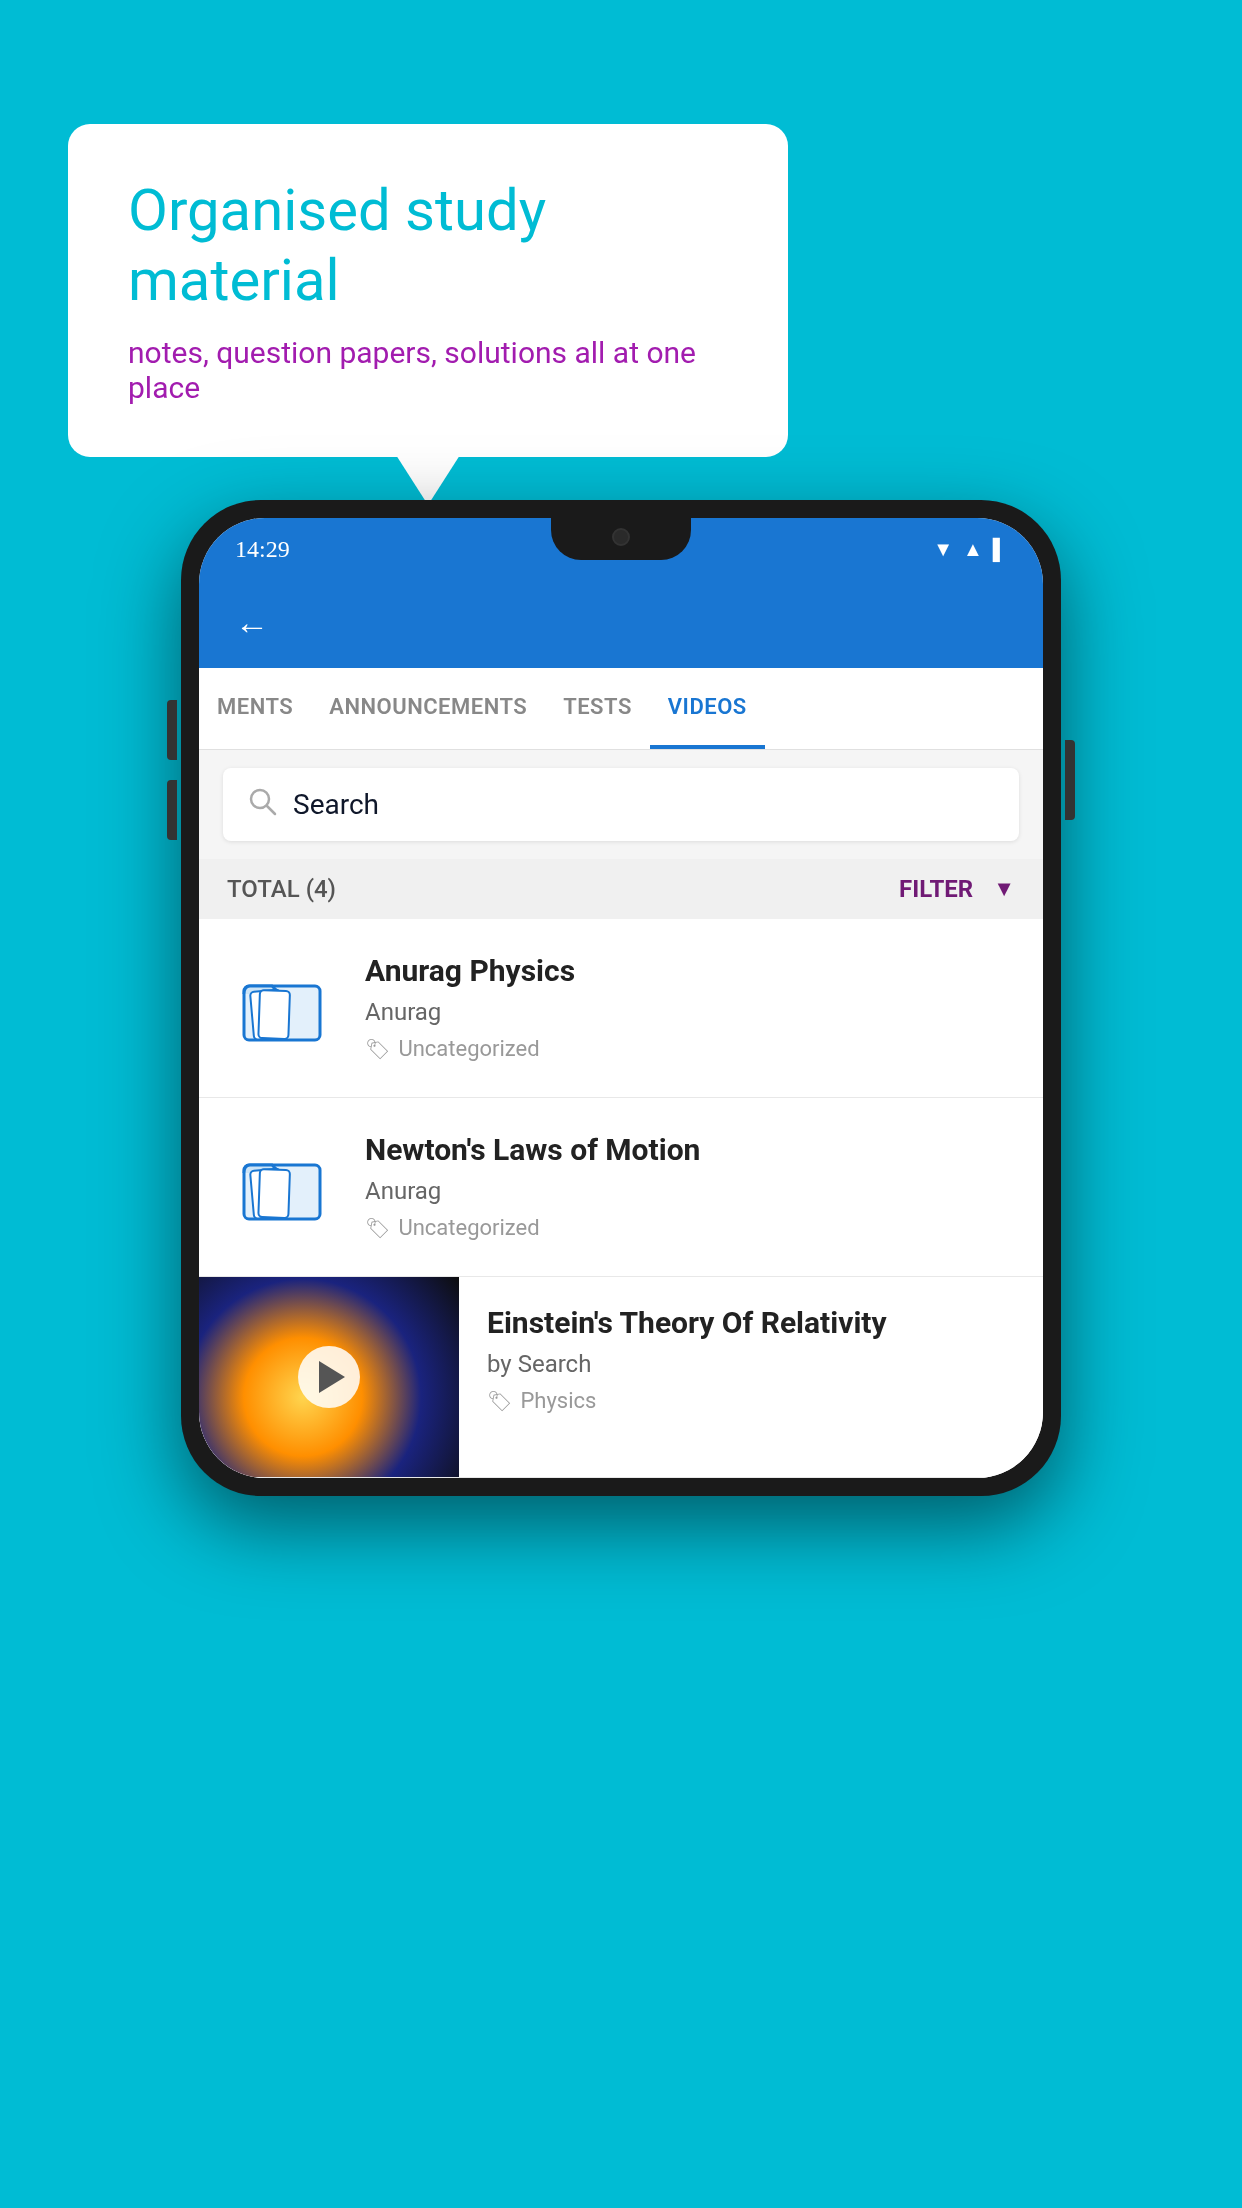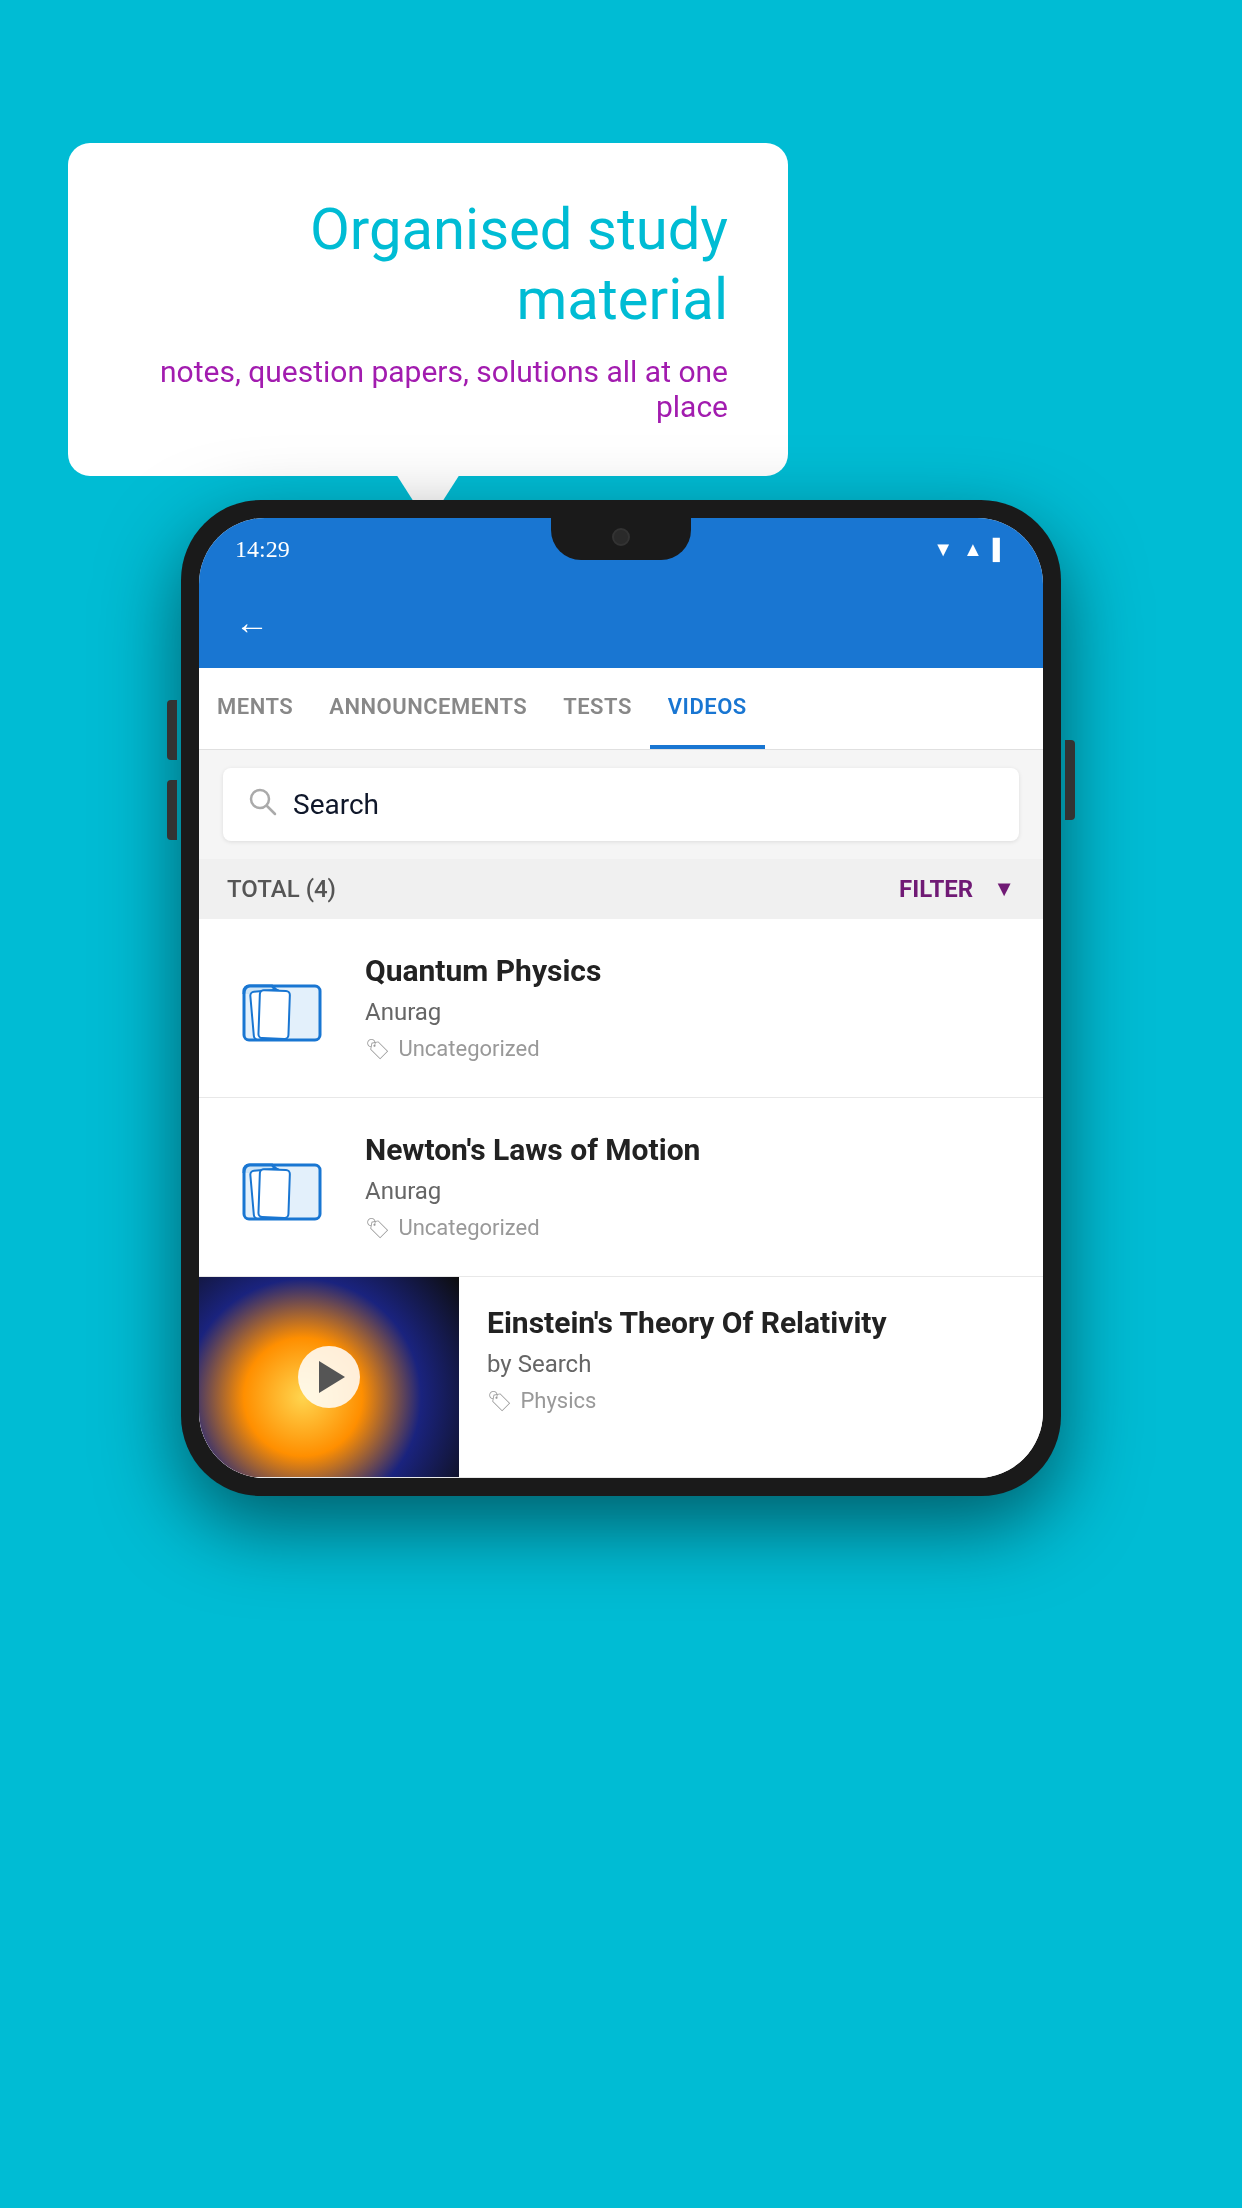--- a/index.html
+++ b/index.html
@@ -9,24 +9,23 @@
       height: 2208px;
       background-color: #00bcd4;
       font-family: 'Roboto', Arial, sans-serif;
       overflow: hidden;
       position: relative;
     }
 
     
     .speech-bubble-container {
       position: absolute;
-      top: 143px;
+      top: 124px;
       left: 68px;
       width: 720px;
-      text-align: right;
     }
 
     .speech-bubble {
       background: white;
       border-radius: 22px;
       padding: 52px 60px 52px 60px;
       position: relative;
     }
 
     .speech-bubble::after {
@@ -476,21 +475,21 @@
             <div class="folder-icon-wrap">
               <svg class="folder-icon-svg" viewBox="0 0 80 72" fill="none" xmlns="http://www.w3.org/2000/svg">
                 <rect x="2" y="14" width="76" height="54" rx="5" fill="#e3f0fb" stroke="#1976d2" stroke-width="3"></rect>
                 <path d="M2 22 Q2 14 8 14 H30 L38 22" stroke="#1976d2" stroke-width="3" fill="#cce4f7"></path>
                 <rect x="8" y="20" width="30" height="48" rx="4" fill="#fff" stroke="#1976d2" stroke-width="2" transform="rotate(-5 8 20)"></rect>
                 <rect x="18" y="18" width="30" height="48" rx="4" fill="#fff" stroke="#1976d2" stroke-width="2" transform="rotate(2 18 18)"></rect>
               </svg>
             </div>
           </div>
           <div class="video-info">
-            <div class="video-title">Quantum Physics</div>
+            <div class="video-title">Anurag Physics</div>
             <div class="video-author">Anurag</div>
             <div class="video-tag">
               <span class="tag-icon">🏷</span>
               <span>Uncategorized</span>
             </div>
           </div>
         </div>
 
         <div class="video-item">
           <div class="video-thumb">

